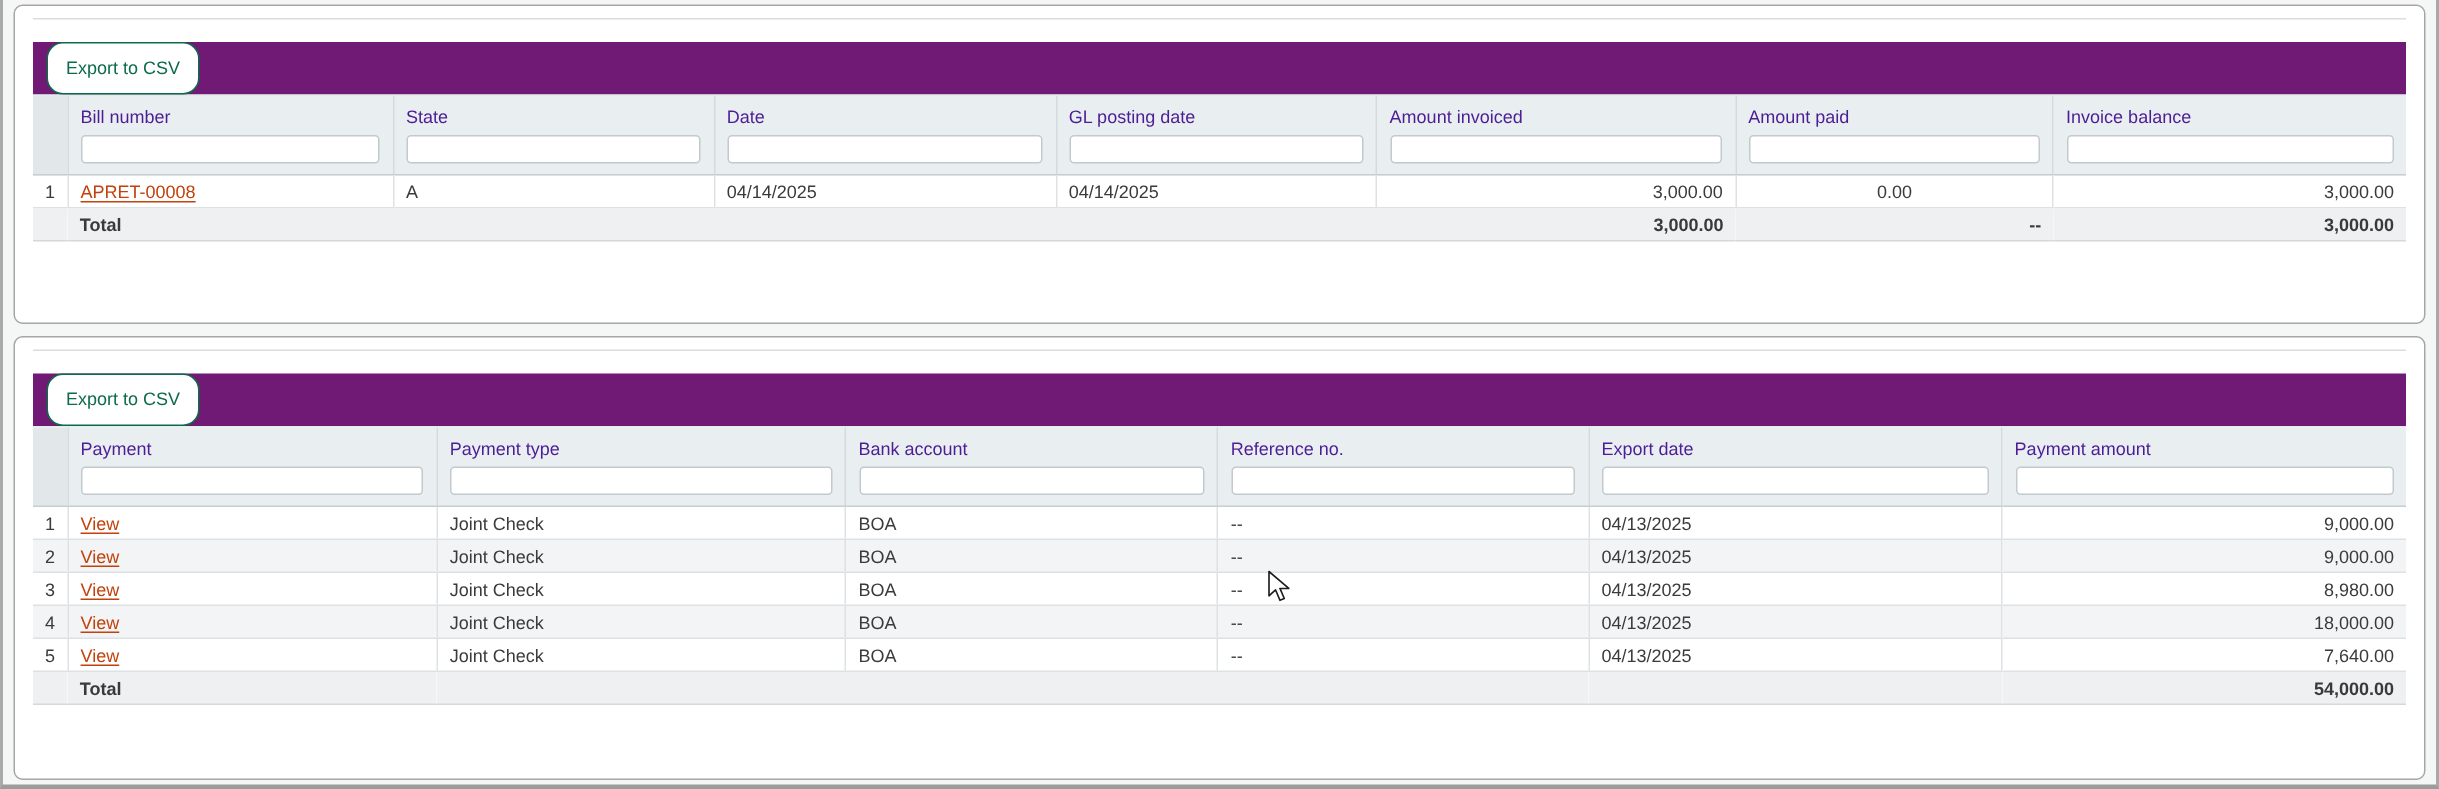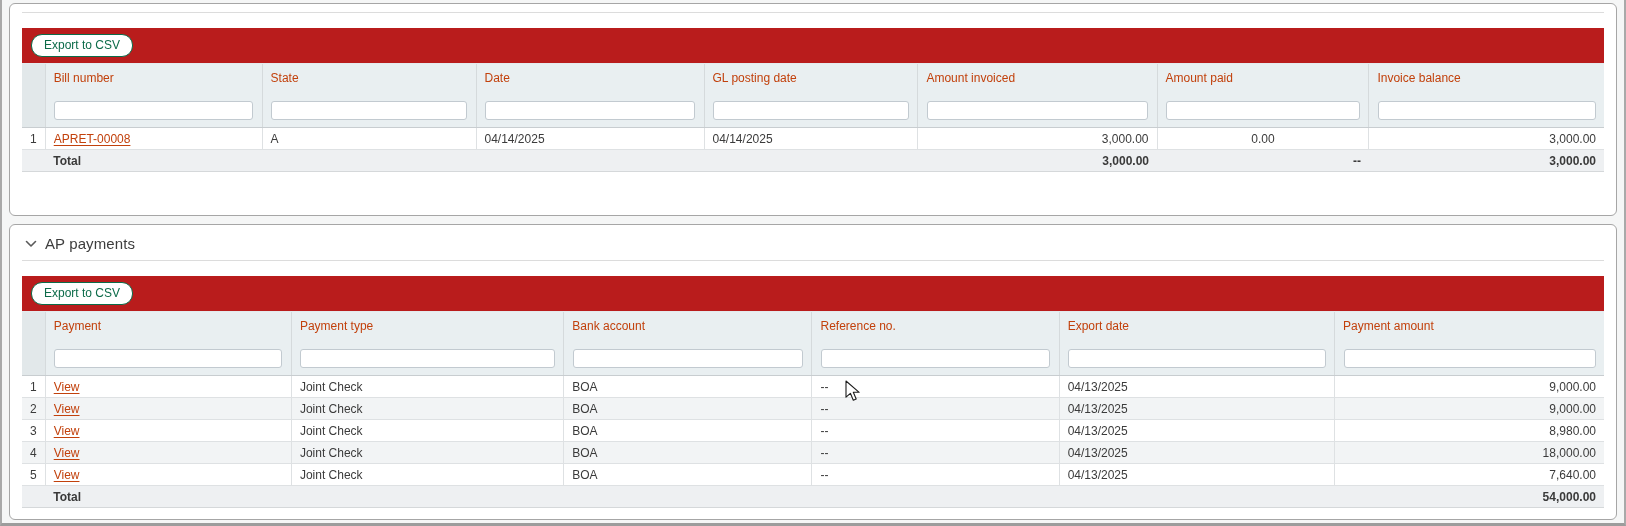--- a/index.html
+++ b/index.html
@@ -17,34 +17,34 @@
     border:1px solid #a6a6a6;border-radius:6px;box-sizing:border-box;
   }
   .panel.p1{top:3px;height:213px;}
   .panel.p2{top:224px;height:296px;}
   .section-title-row{display:flex;align-items:center;gap:8px;padding:10px 12px 0 15px;}
   .chev{flex:0 0 auto;margin-top:1px;}
   .section-title{font-size:15px;color:#3d3d3d;letter-spacing:.1px;}
   .title-rule{border-top:1px solid #dcdcdc;margin:8px 12px 0 12px;height:0;}
   .grid-wrap{margin:15px 12px 0 12px;}
   .toolbar{
-    height:35px;background:#b91c1c;display:flex;align-items:center;padding-left:9px;
+    height:35px;background:#701a75;display:flex;padding-left:9px;
   }
   .export-btn{
     font-family:"Liberation Sans",sans-serif;font-size:12px;line-height:1;
     color:#0c6b49;background:#fff;border:1.5px solid #0c6b49;border-radius:11px;
     padding:4px 12px 5px;cursor:pointer;
   }
   table.grid{width:100%;border-collapse:collapse;table-layout:fixed;font-size:12px;}
   table.grid th{
     background:#e9eff1;vertical-align:top;padding:0;text-align:left;
     border-left:1px solid #d5dadc;border-bottom:1px solid #c8cdd0;border-top:1px solid #e4ebee;
   }
   table.grid th:first-child{border-left:none;background:#e2e8ea;}
-  .col-label{display:block;padding:7px 8px 15px;font-weight:400;color:#c2410c;white-space:nowrap;overflow:hidden;}
+  .col-label{display:block;padding:7px 8px 4px;font-weight:400;color:#4c1d95;white-space:nowrap;overflow:hidden;}
   .filter-input{
     display:block;box-sizing:border-box;width:calc(100% - 17px);margin:1px auto 7px;height:19px;
     border:1px solid #c2cad0;border-radius:3px;background:#fff;
     font-family:"Liberation Sans",sans-serif;font-size:12px;padding:0 5px;
   }
   table.grid td{
     height:21px;padding:0 8px;border-left:1px solid #dee1e3;border-bottom:1px solid #dee1e3;
     color:#3b3b3b;white-space:nowrap;overflow:hidden;
   }
   table.grid td:first-child{border-left:none;}
@@ -133,26 +133,20 @@
               <td style="text-align: right;">3,000.00</td>
               <td class="muted" style="text-align: right;">--</td>
               <td style="text-align: right;">3,000.00</td>
             </tr>
           </tbody>
         </table>
     </div>
   </section>
 
   <section class="panel p2">
-    <div class="section-title-row">
-      <svg class="chev" width="12" height="8" viewBox="0 0 12 8">
-        <polyline points="1.5,1.5 6,6 10.5,1.5" fill="none" stroke="#5a5a5a" stroke-width="1.6" stroke-linecap="round" stroke-linejoin="round"></polyline>
-      </svg>
-      <span class="section-title">AP payments</span>
-    </div>
     <div class="title-rule"></div>
     <div class="grid-wrap">
       <div class="toolbar">
         <button class="export-btn">Export to CSV</button>
       </div>
       <table class="grid">
           <colgroup>
             <col style="width: 23px;">
             <col style="width: 244px;">
             <col style="width: 270px;">

